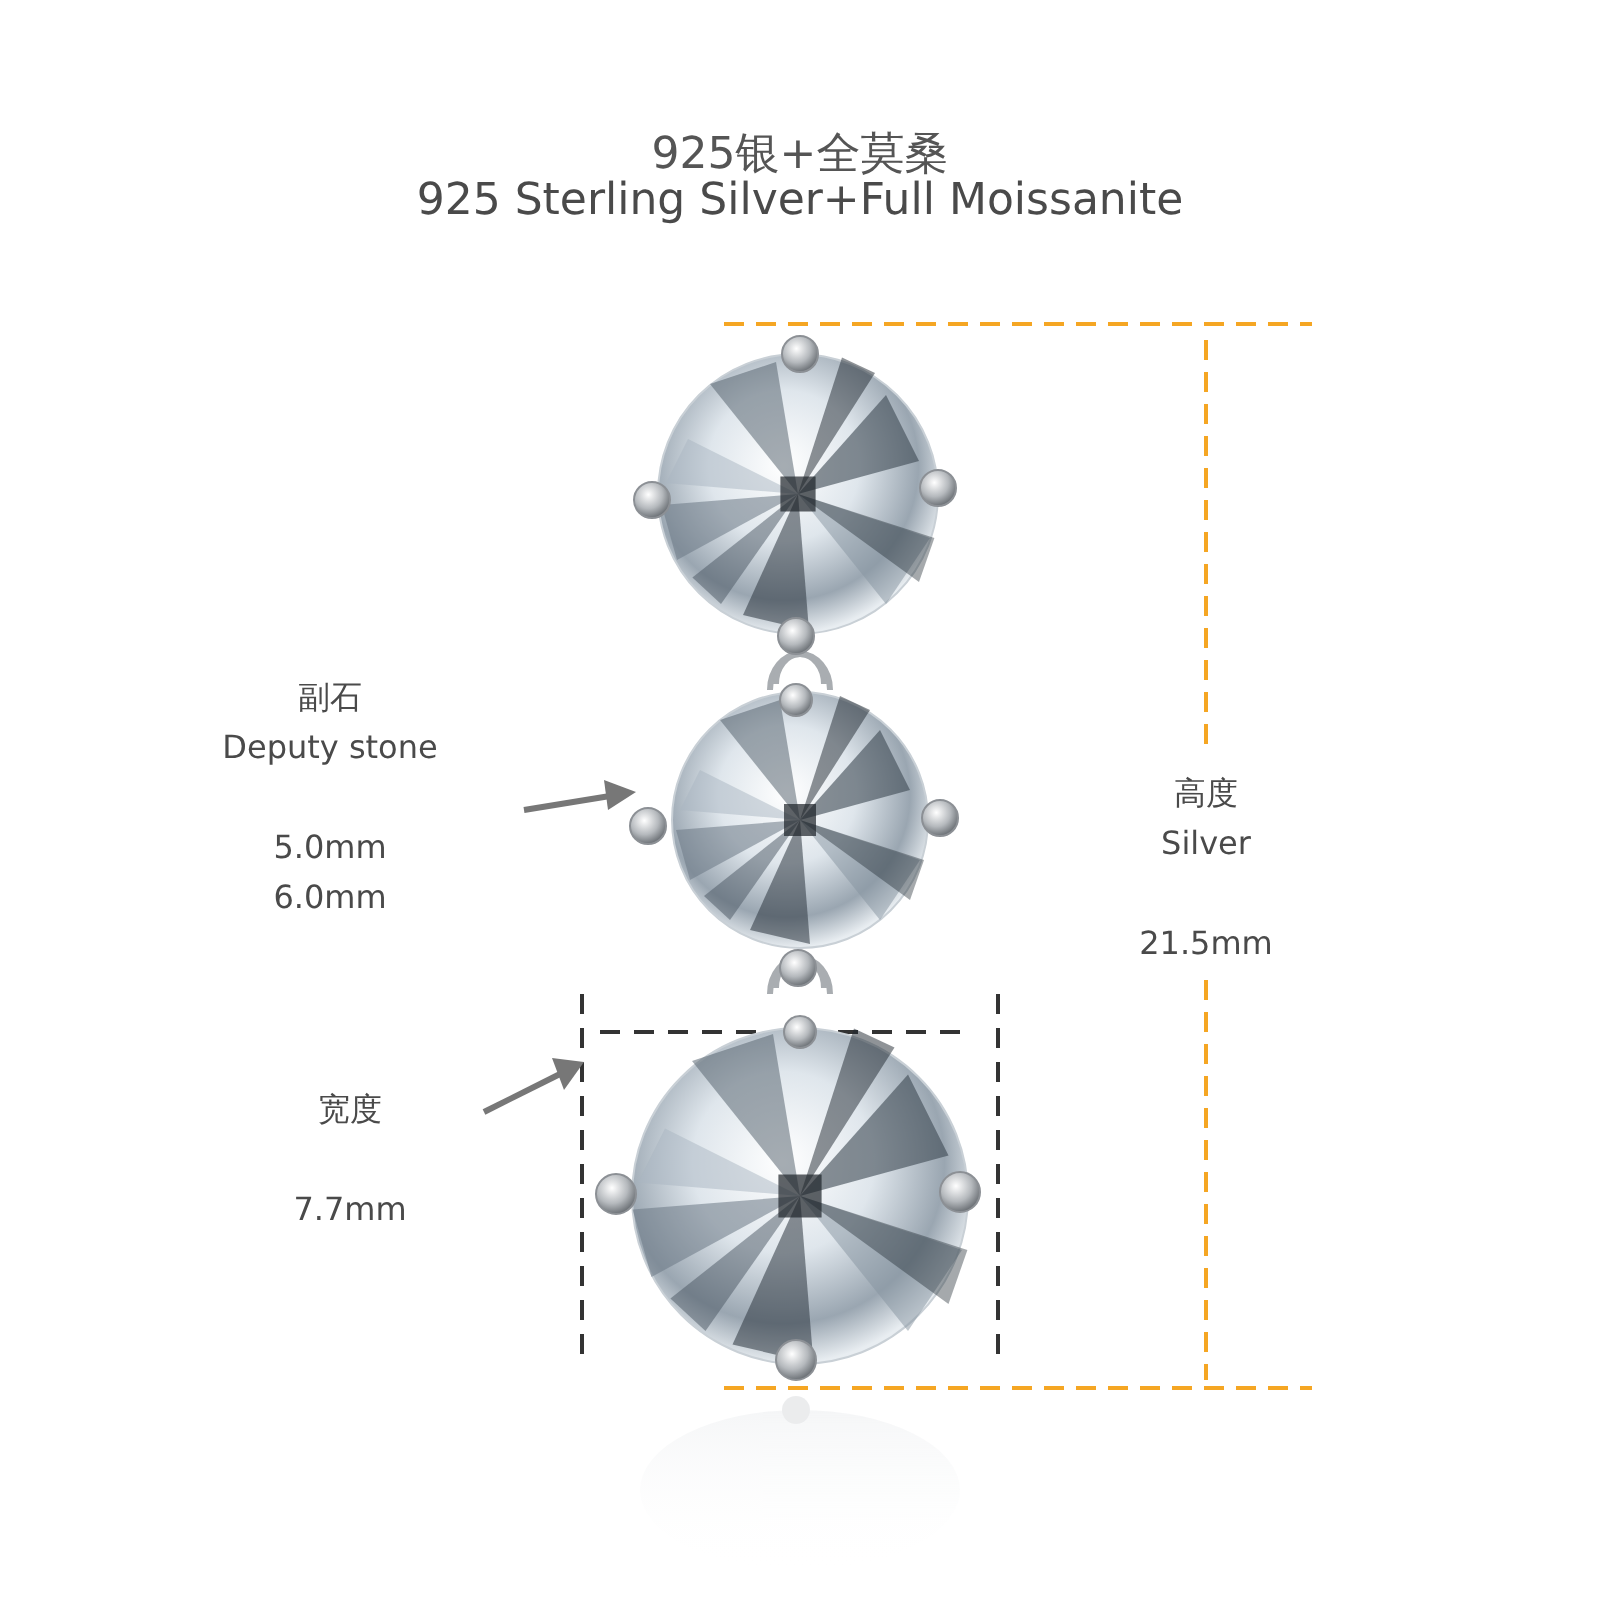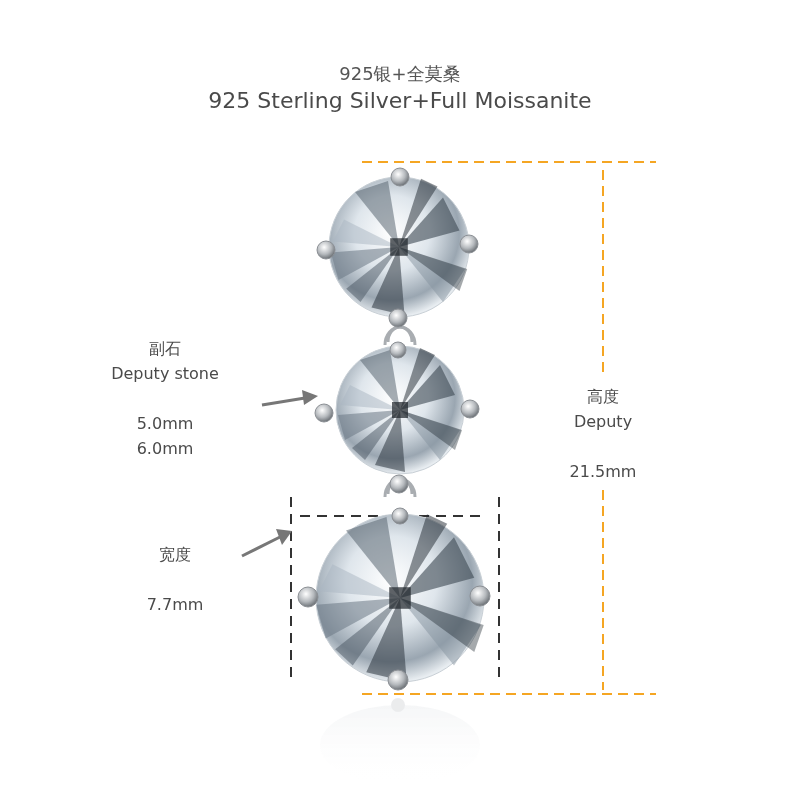--- a/index.html
+++ b/index.html
@@ -1,18 +1,18 @@
 <!DOCTYPE html>
 <html><head>
 <meta charset="utf-8">
 <style>
   html, body { margin:0; padding:0; background:#ffffff; }
   body { width:800px; height:800px; position:relative; overflow:hidden; font-family:"DejaVu Sans","Liberation Sans",sans-serif; color:#4a4a4a; }
   .title { position:absolute; left:0; width:800px; text-align:center; }
-  .t1 { top:62px; font-size:18px; color:#555; }
+  .t1 { top:62px; font-size:22px; color:#555; }
   .t2 { top:88px; font-size:22px; color:#4a4a4a; }
   .label { position:absolute; text-align:center; font-size:16px; color:#4a4a4a; line-height:25px; }
   .stage { position:absolute; left:0; top:0; width:800px; height:800px; }
 </style>
 </head>
 <body>
 
 <div class="title t1">925银+全莫桑</div>
 <div class="title t2">925 Sterling Silver+Full Moissanite</div>
 
@@ -127,16 +127,16 @@
 </div>
 
 <div class="label" style="left:115px; top:542px; width:120px;">
   <div>宽度</div>
   <div style="height:25px;"></div>
   <div>7.7mm</div>
 </div>
 
 <div class="label" style="left:543px; top:384px; width:120px; background:#fff;">
   <div>高度</div>
-  <div>Deputy</div>
+  <div>Silver</div>
   <div style="height:25px;"></div>
   <div>21.5mm</div>
 </div>
 
 </body></html>

